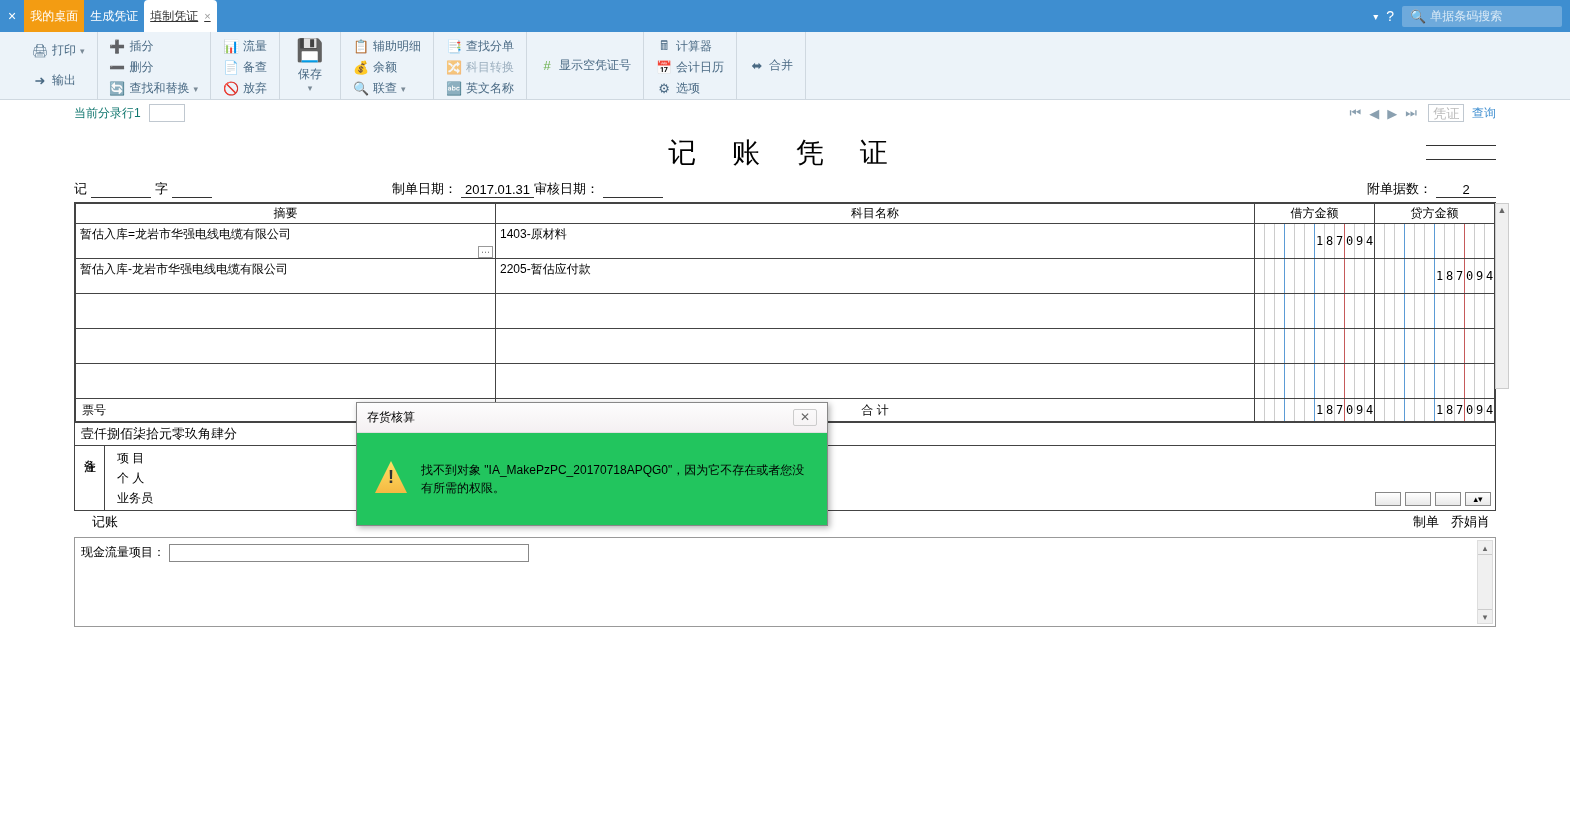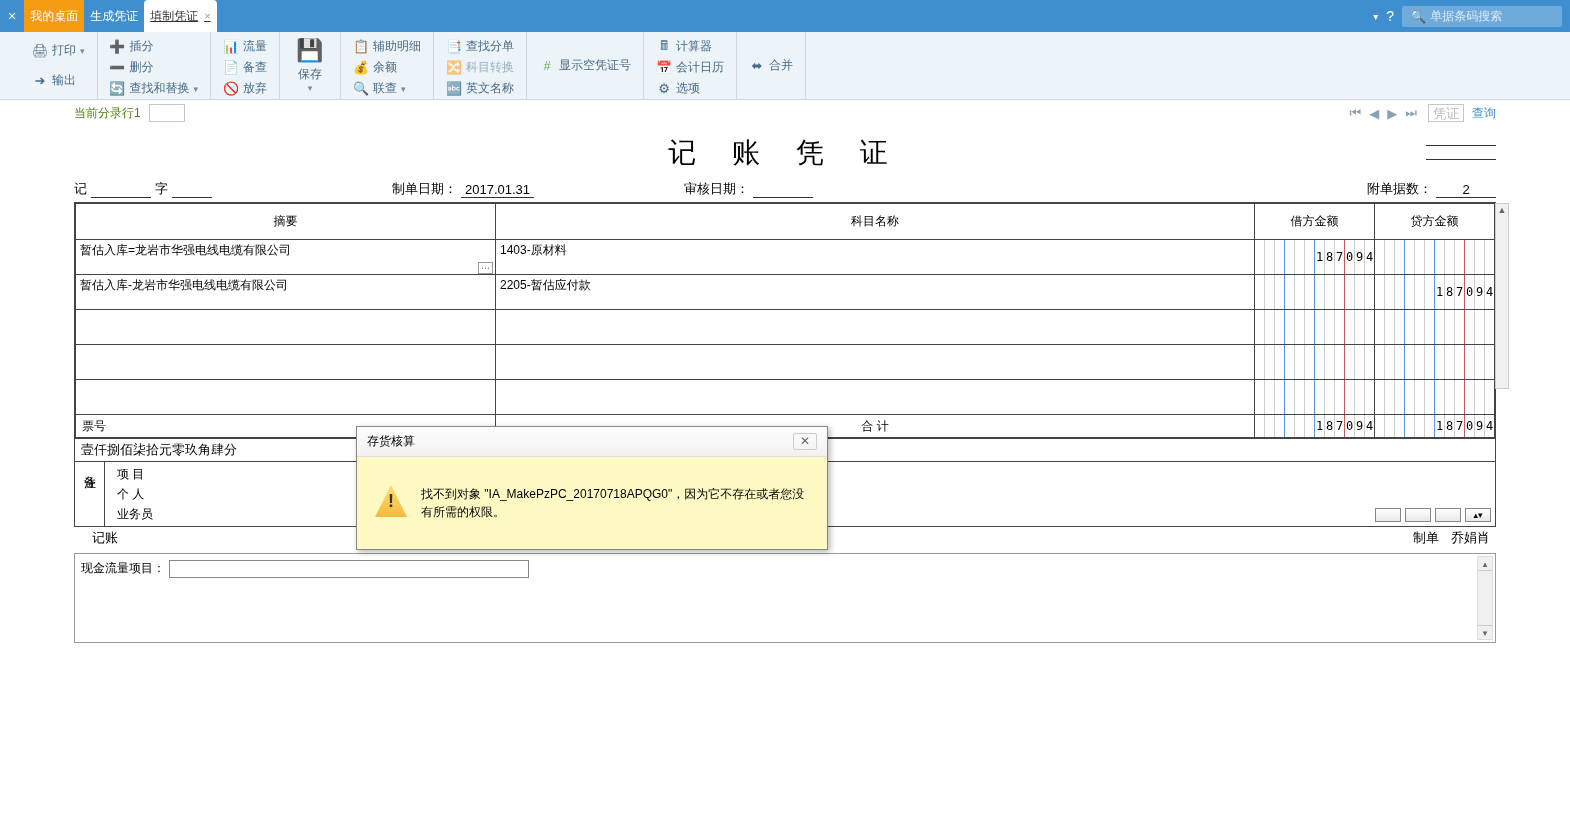--- a/index.html
+++ b/index.html
@@ -27,21 +27,21 @@
 .rbtn { display: flex; align-items: center; gap: 4px; padding: 2px 4px; color: #4a6a84; cursor: pointer; font-size: 12px; }
 .rbtn .ico { width: 16px; height: 16px; display: inline-flex; align-items: center; justify-content: center; font-size: 13px; }
 .rcol { display: flex; flex-direction: column; justify-content: space-around; }
 .rbig { display: flex; flex-direction: column; align-items: center; justify-content: center; color: #4a6a84; padding: 2px 8px; cursor: pointer; }
 .rbig .ico { width: 28px; height: 28px; font-size: 22px; }
 .arrow { font-size: 9px; color: #7a8a96; }
 
 
 .content { position: absolute; top: 100px; left: 20px; right: 20px; bottom: 10px; }
 .nav-row { display: flex; align-items: center; padding: 4px 54px 0 54px; }
-.nav-row .label { color: #4d7c0f; }
+.nav-row .label { color: #0f766e; }
 .nav-row input { border: 1px solid #c0c8d0; height: 18px; width: 36px; margin-left: 8px; }
 .nav-row .spacer { flex: 1; }
 .nav-btns { display: flex; gap: 2px; align-items: center;}
 .nav-btns span { color: #8aa0b0; cursor: pointer; padding: 0 3px; font-size: 13px;}
 .nav-input { border: 1px solid #c0c8d0; height: 20px; width: 130px; padding: 0 4px; }
 .nav-input::placeholder{color:#bbb;}
 .nav-search { color: #3e8ed0; margin-left: 8px; cursor: pointer; }
 
 .voucher { margin: 0 54px; }
 .v-title { text-align: center; font-size: 28px; font-family: Liberation Sans, sans-serif; letter-spacing: 14px; padding: 12px 0 8px; }
@@ -49,21 +49,21 @@
 .v-header .hfield { display: flex; align-items: end; gap: 4px; }
 .uline { border-bottom: 1px solid #333; min-width: 60px; display: inline-block; text-align: center; padding: 0 4px;}
 .v-header-right { position:absolute; right:0; display:flex; gap:12px; align-items:flex-end;}
 .page-uline { position:absolute; right:0; top:-46px; width:70px; border-bottom:1px solid #333; height:12px;}
 .page-uline2 { position:absolute; right:0; top:-32px; width:70px; border-bottom:1px solid #333; height:12px;}
 
 
 .vtable { border: 1px solid #444; margin-top: 2px; position:relative;}
 .vtable table { width: 100%; border-collapse: collapse; }
 .vtable th, .vtable td { border: 1px solid #444; font-size: 12px; padding: 0; }
-.vtable th { height: 36px; font-weight: normal; background:#fff; }
+.vtable th { height: 20px; font-weight: normal; background:#fff; }
 .vtable .col-summary { width: 420px; }
 .vtable .col-subject { }
 .vtable .col-amt { width: 120px; }
 .vtable td.cell { height: 34px; vertical-align: top; padding: 2px 4px; position: relative; }
 .ellips-box{position:absolute;right:2px;bottom:0;border:1px solid #999;font-size:9px;padding:0 2px;background:#fff;color:#555;}
 
 
 .amt-cell { height:34px; display:flex; }
 .amt-cell span { flex:1; border-right:1px solid #ccc; text-align:center; font-family:Consolas,monospace; font-size:12px; display:flex;align-items:center;justify-content:center; }
 .amt-cell span.b-blue { border-right-color:#5b9bd5; }
@@ -90,21 +90,21 @@
 .cash-flow{border:1px solid #999;margin:4px 54px 0 54px;padding:6px;display:flex;gap:4px;align-items:flex-start;height:90px;position:relative;}
 .cash-flow input{border:1px solid #888;height:18px;width:360px;}
 .cash-scroll{position:absolute;right:2px;top:2px;bottom:2px;width:16px;background:#f0f0f0;border:1px solid #ddd;}
 .cash-scroll .thumb-up{height:14px;border-bottom:1px solid #ccc;display:flex;align-items:center;justify-content:center;font-size:9px;color:#666;}
 .cash-scroll .thumb-down{position:absolute;bottom:0;height:14px;border-top:1px solid #ccc;width:100%;display:flex;align-items:center;justify-content:center;font-size:9px;color:#666;}
 
 .vscroll{position:absolute;right:-14px;top:0;width:14px;height:186px;background:#f0f0f0;border:1px solid #ccc;}
 .vscroll .a{height:12px;display:flex;align-items:center;justify-content:center;font-size:9px;color:#666;}
 
 
-.modal{position:absolute;left:356px;top:426px;width:472px;border:1px solid #888;background:#fef9c3;box-shadow:2px 2px 6px rgba(0,0,0,0.3);z-index:100;}
+.modal{position:absolute;left:356px;top:402px;width:472px;border:1px solid #888;background:#22c55e;box-shadow:2px 2px 6px rgba(0,0,0,0.3);z-index:100;}
 .modal-title{padding:6px 10px;font-size:12px;border-bottom:1px solid #e0e0e0;display:flex;background:linear-gradient(#fdfdfd,#f4f0f2);}
 .modal-close{margin-left:auto;color:#666;cursor:pointer;padding:0 6px;font-size:12px;border:1px solid #ccc;border-radius:2px;}
 .modal-body{padding:28px 18px 28px 18px;display:flex;gap:14px;}
 .warn-icon{width:32px;height:32px;background:linear-gradient(#ffe066,#f5b942);clip-path:polygon(50% 0,100% 100%,0 100%);position:relative;display:flex;align-items:center;justify-content:center;font-weight:bold;color:#333;font-size:18px;}
 .modal-text{font-size:12px;line-height:18px;flex:1;}
 .modal-footer{padding:10px;display:flex;justify-content:flex-end;}
 .modal-btn{border:1px solid #999;background:linear-gradient(#fff,#e4e4e4);padding:4px 24px;cursor:pointer;}
 </style>
 </head>
 <body>
@@ -279,21 +279,21 @@
       <div class="hfield">
           <span>记</span>
           <span class="uline"></span>
           <span>字</span>
           <span class="uline" style="min-width:40px"></span>
         </div>
       <div class="hfield" style="margin-left:180px">
           <span>制单日期：</span>
           <span class="uline">2017.01.31</span>
         </div>
-      <div class="hfield" style="margin-left:150px">
+      <div class="hfield" style="">
           <span>审核日期：</span>
           <span class="uline"></span>
         </div>
       <div class="v-header-right">
         <div class="hfield">
             <span>附单据数：</span>
             <span class="uline">2</span>
           </div>
       </div>
     </div>

